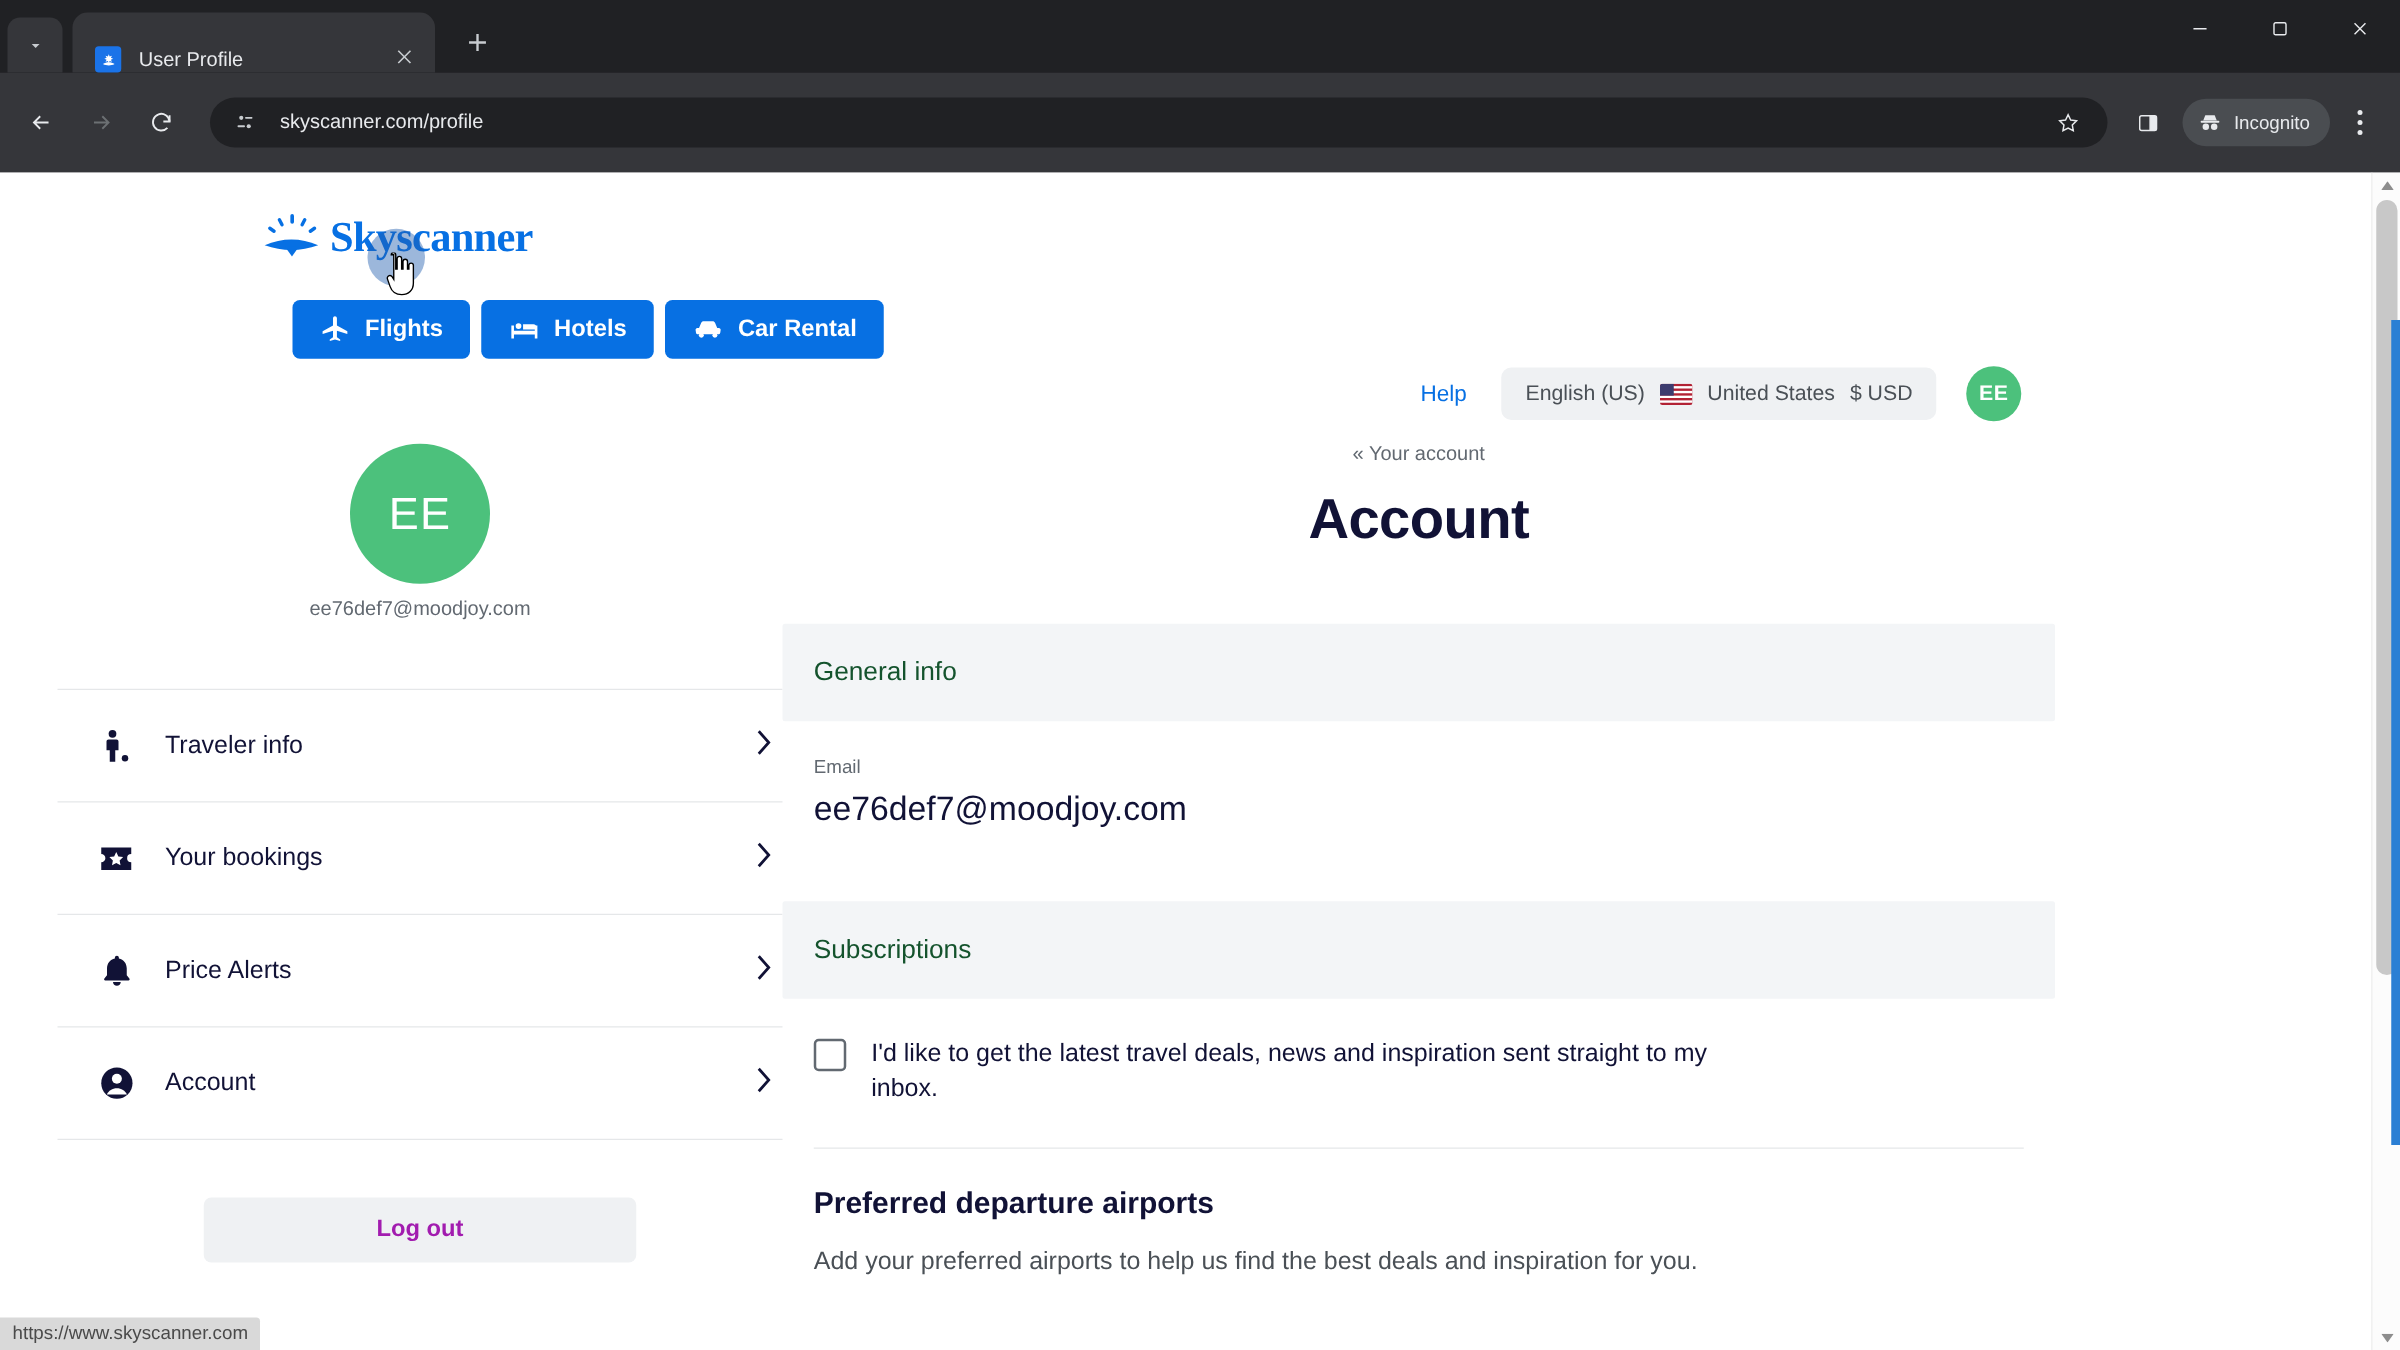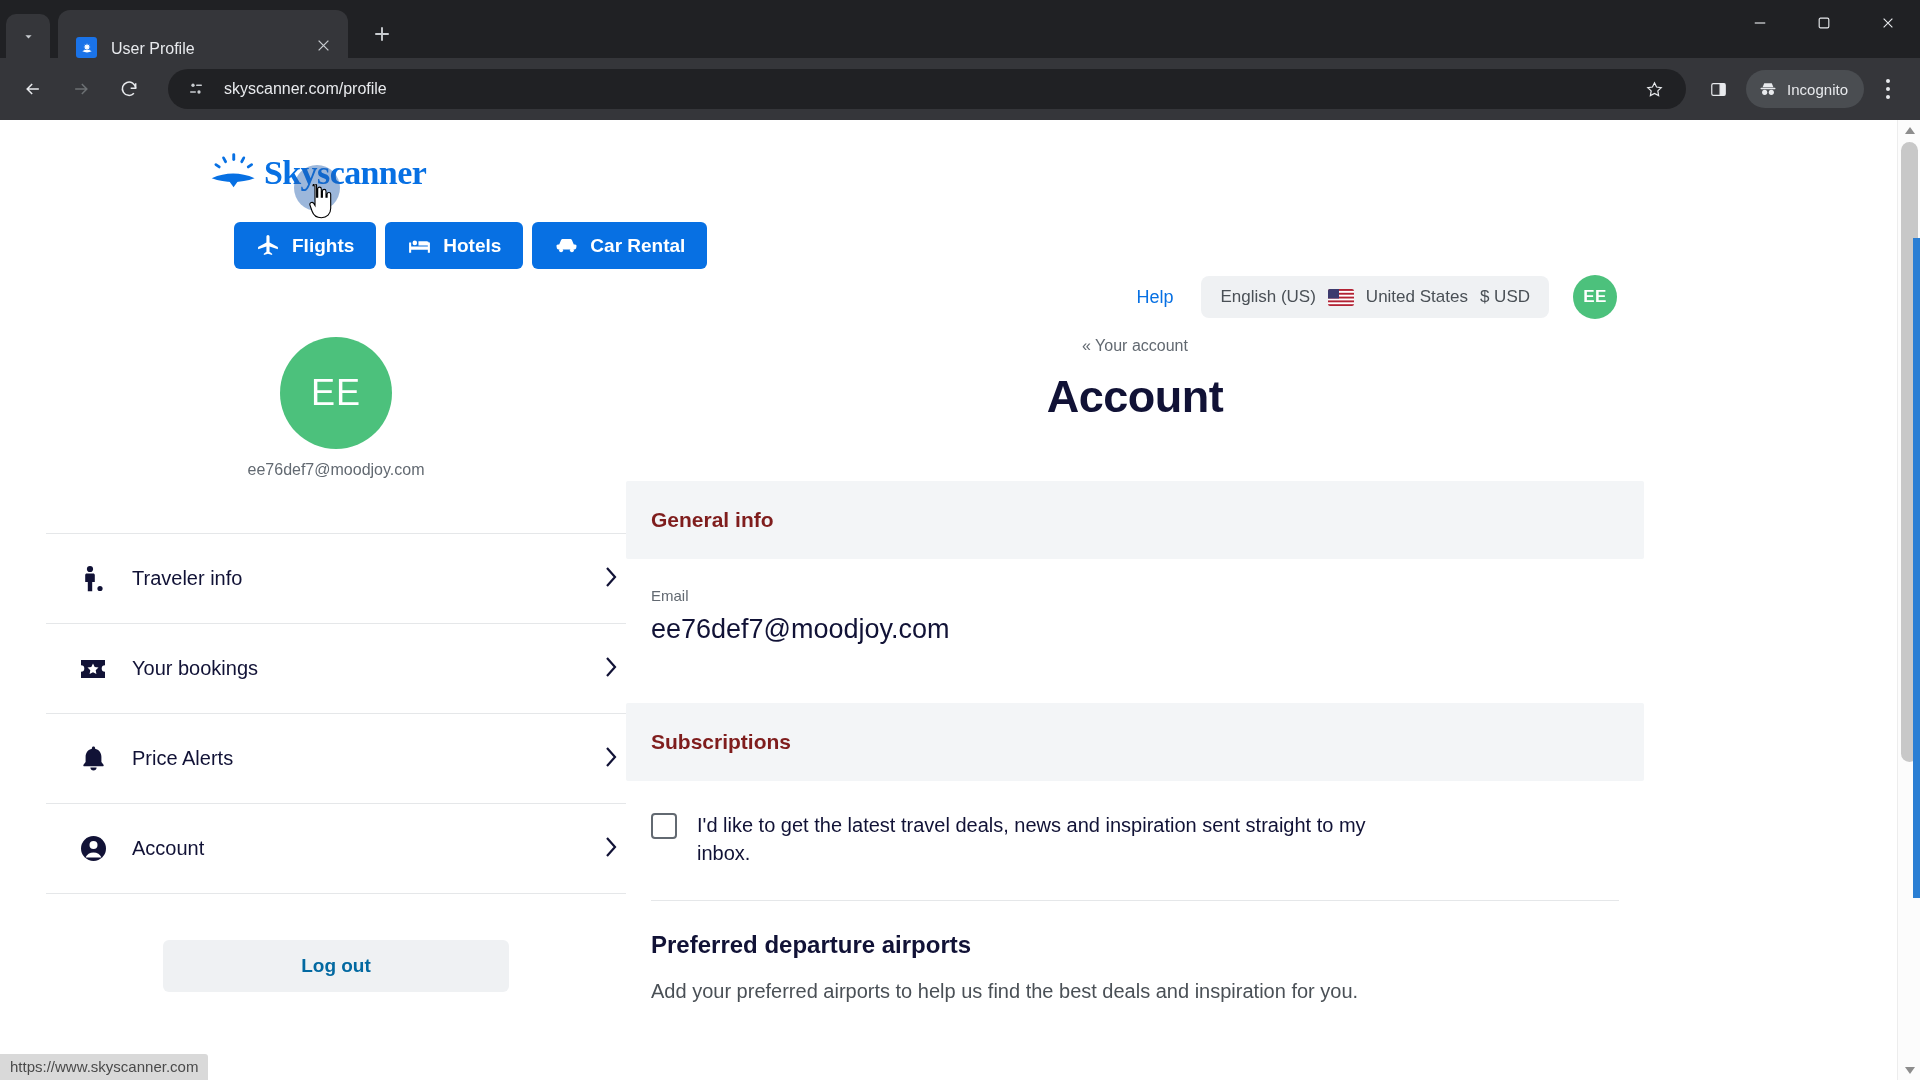--- a/index.html
+++ b/index.html
@@ -116,21 +116,21 @@
     width: 64px;
     height: 46px;
     display: flex;
     align-items: center;
     justify-content: center;
     cursor: pointer;
   }
   .win-btn svg { width: 14px; height: 14px; stroke: #e8eaed; stroke-width: 1.3; fill: none; }
 
   .toolbar {
-    height: 62px;
+    height: 80px;
     background: #35363a;
     display: flex;
     align-items: center;
     padding: 0 12px;
     flex: 0 0 auto;
   }
 
   .nav-btn {
     width: 42px;
     height: 42px;
@@ -409,21 +409,21 @@
 
   .logout-wrap { display: flex; justify-content: center; margin-top: 46px; }
   .logout-btn {
     background: #eff1f3;
     border: none;
     border-radius: 6px;
     width: 346px;
     height: 52px;
     font-size: 19px;
     font-weight: bold;
-    color: #0369a1;
+    color: #a21caf;
     cursor: pointer;
     font-family: "Liberation Sans", sans-serif;
   }
 
   
   .main { flex: 1 1 auto; padding-right: 230px; }
 
   .breadcrumb {
     text-align: center;
     font-size: 16px;
@@ -441,22 +441,22 @@
 
   .panel { margin-top: 58px; }
 
   .section-head {
     background: #f3f5f7;
     height: 78px;
     display: flex;
     align-items: center;
     padding: 0 25px;
     font-size: 21px;
-    font-weight: bold;
-    color: #7f1d1d;
+    font-weight: normal;
+    color: #14532d;
     border-radius: 2px;
   }
 
   .field { padding: 28px 25px 0 25px; }
   .field-label { font-size: 15px; color: #626971; }
   .field-value { font-size: 27px; color: #111236; margin-top: 10px; }
 
   .check-row {
     display: flex;
     align-items: flex-start;

